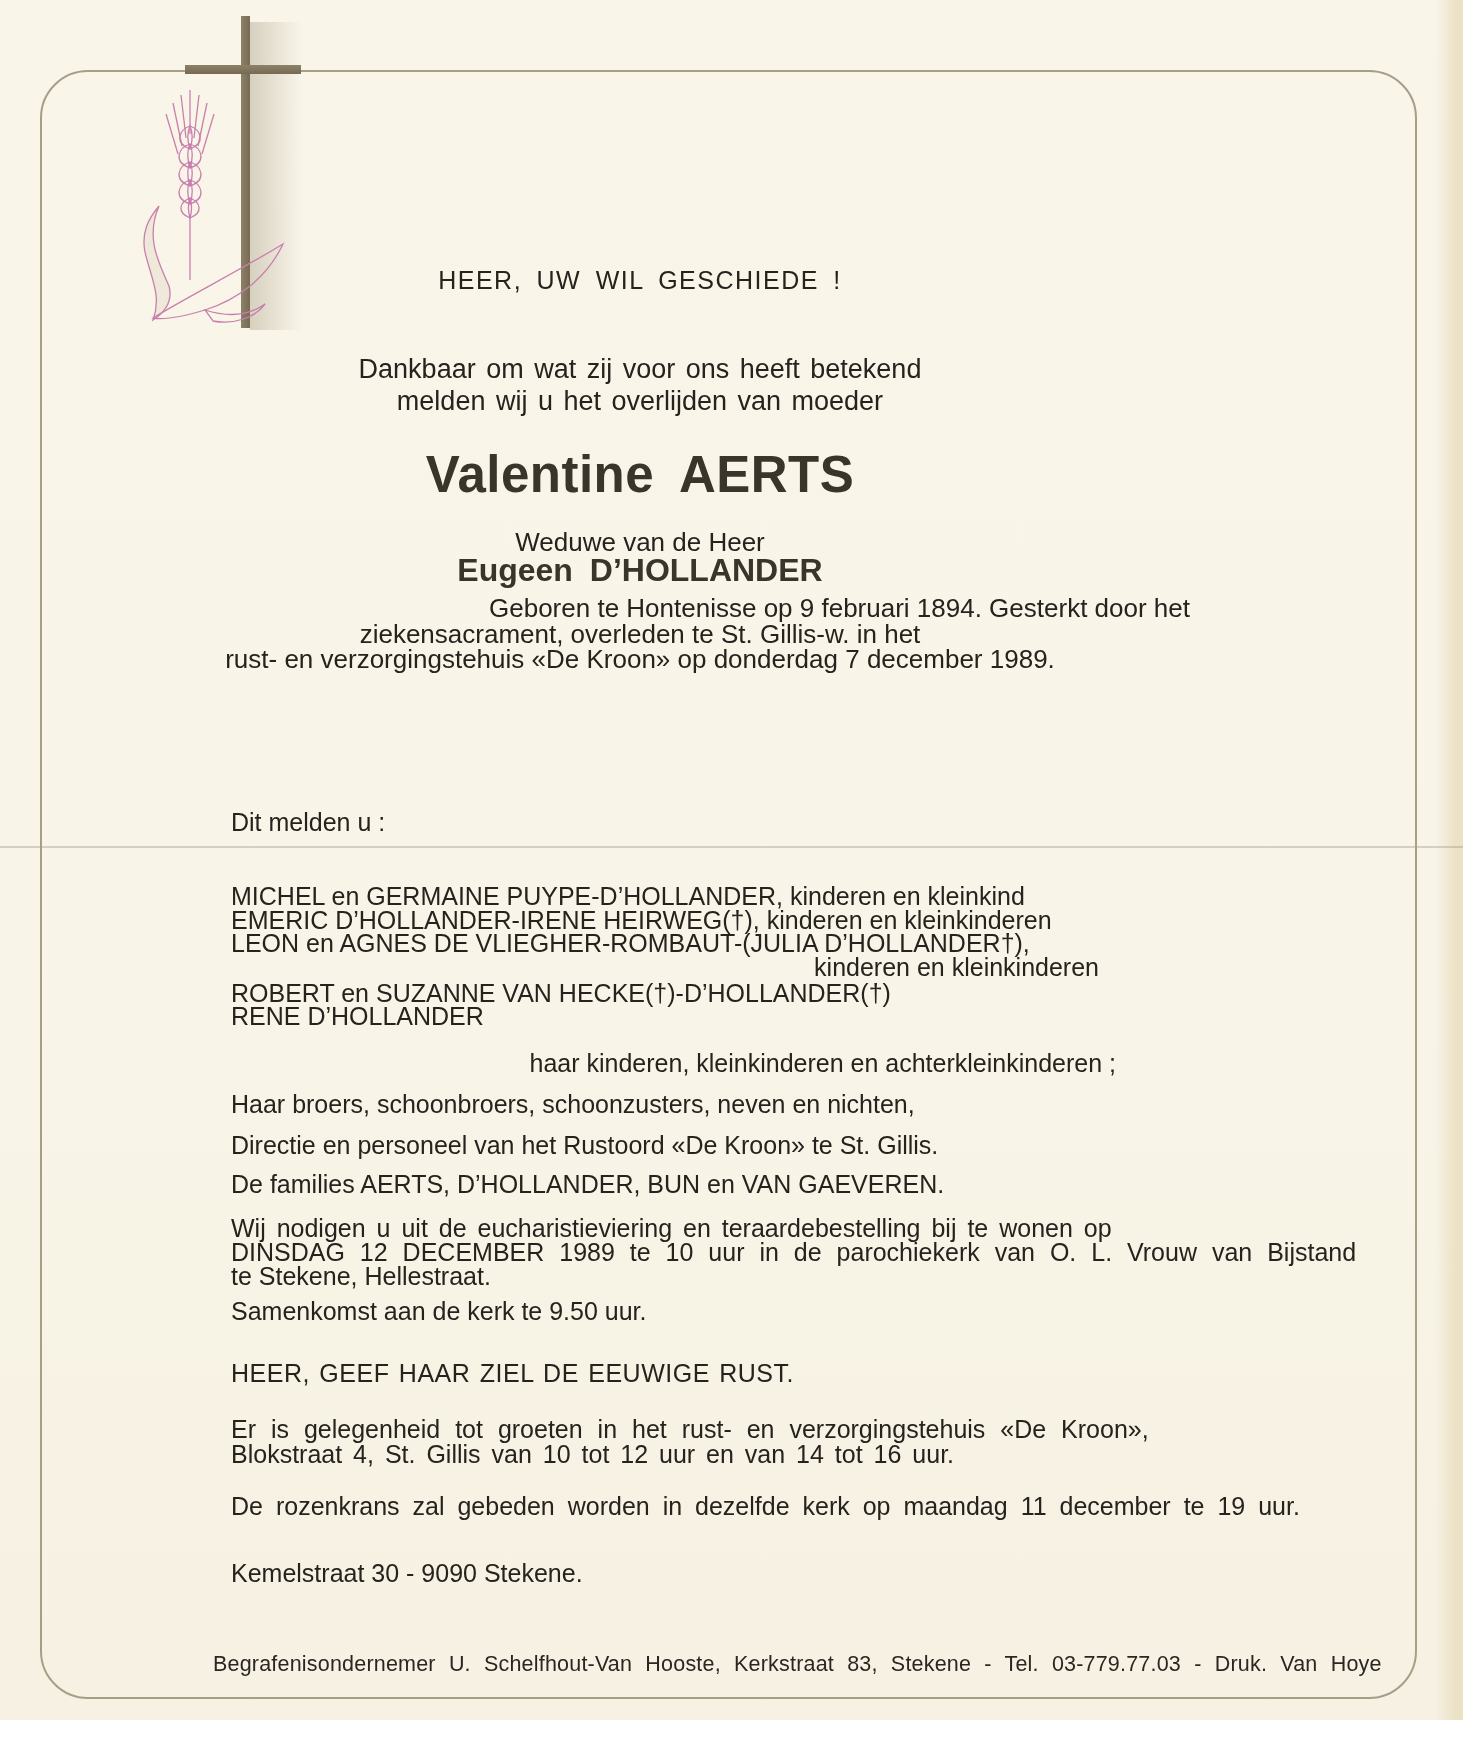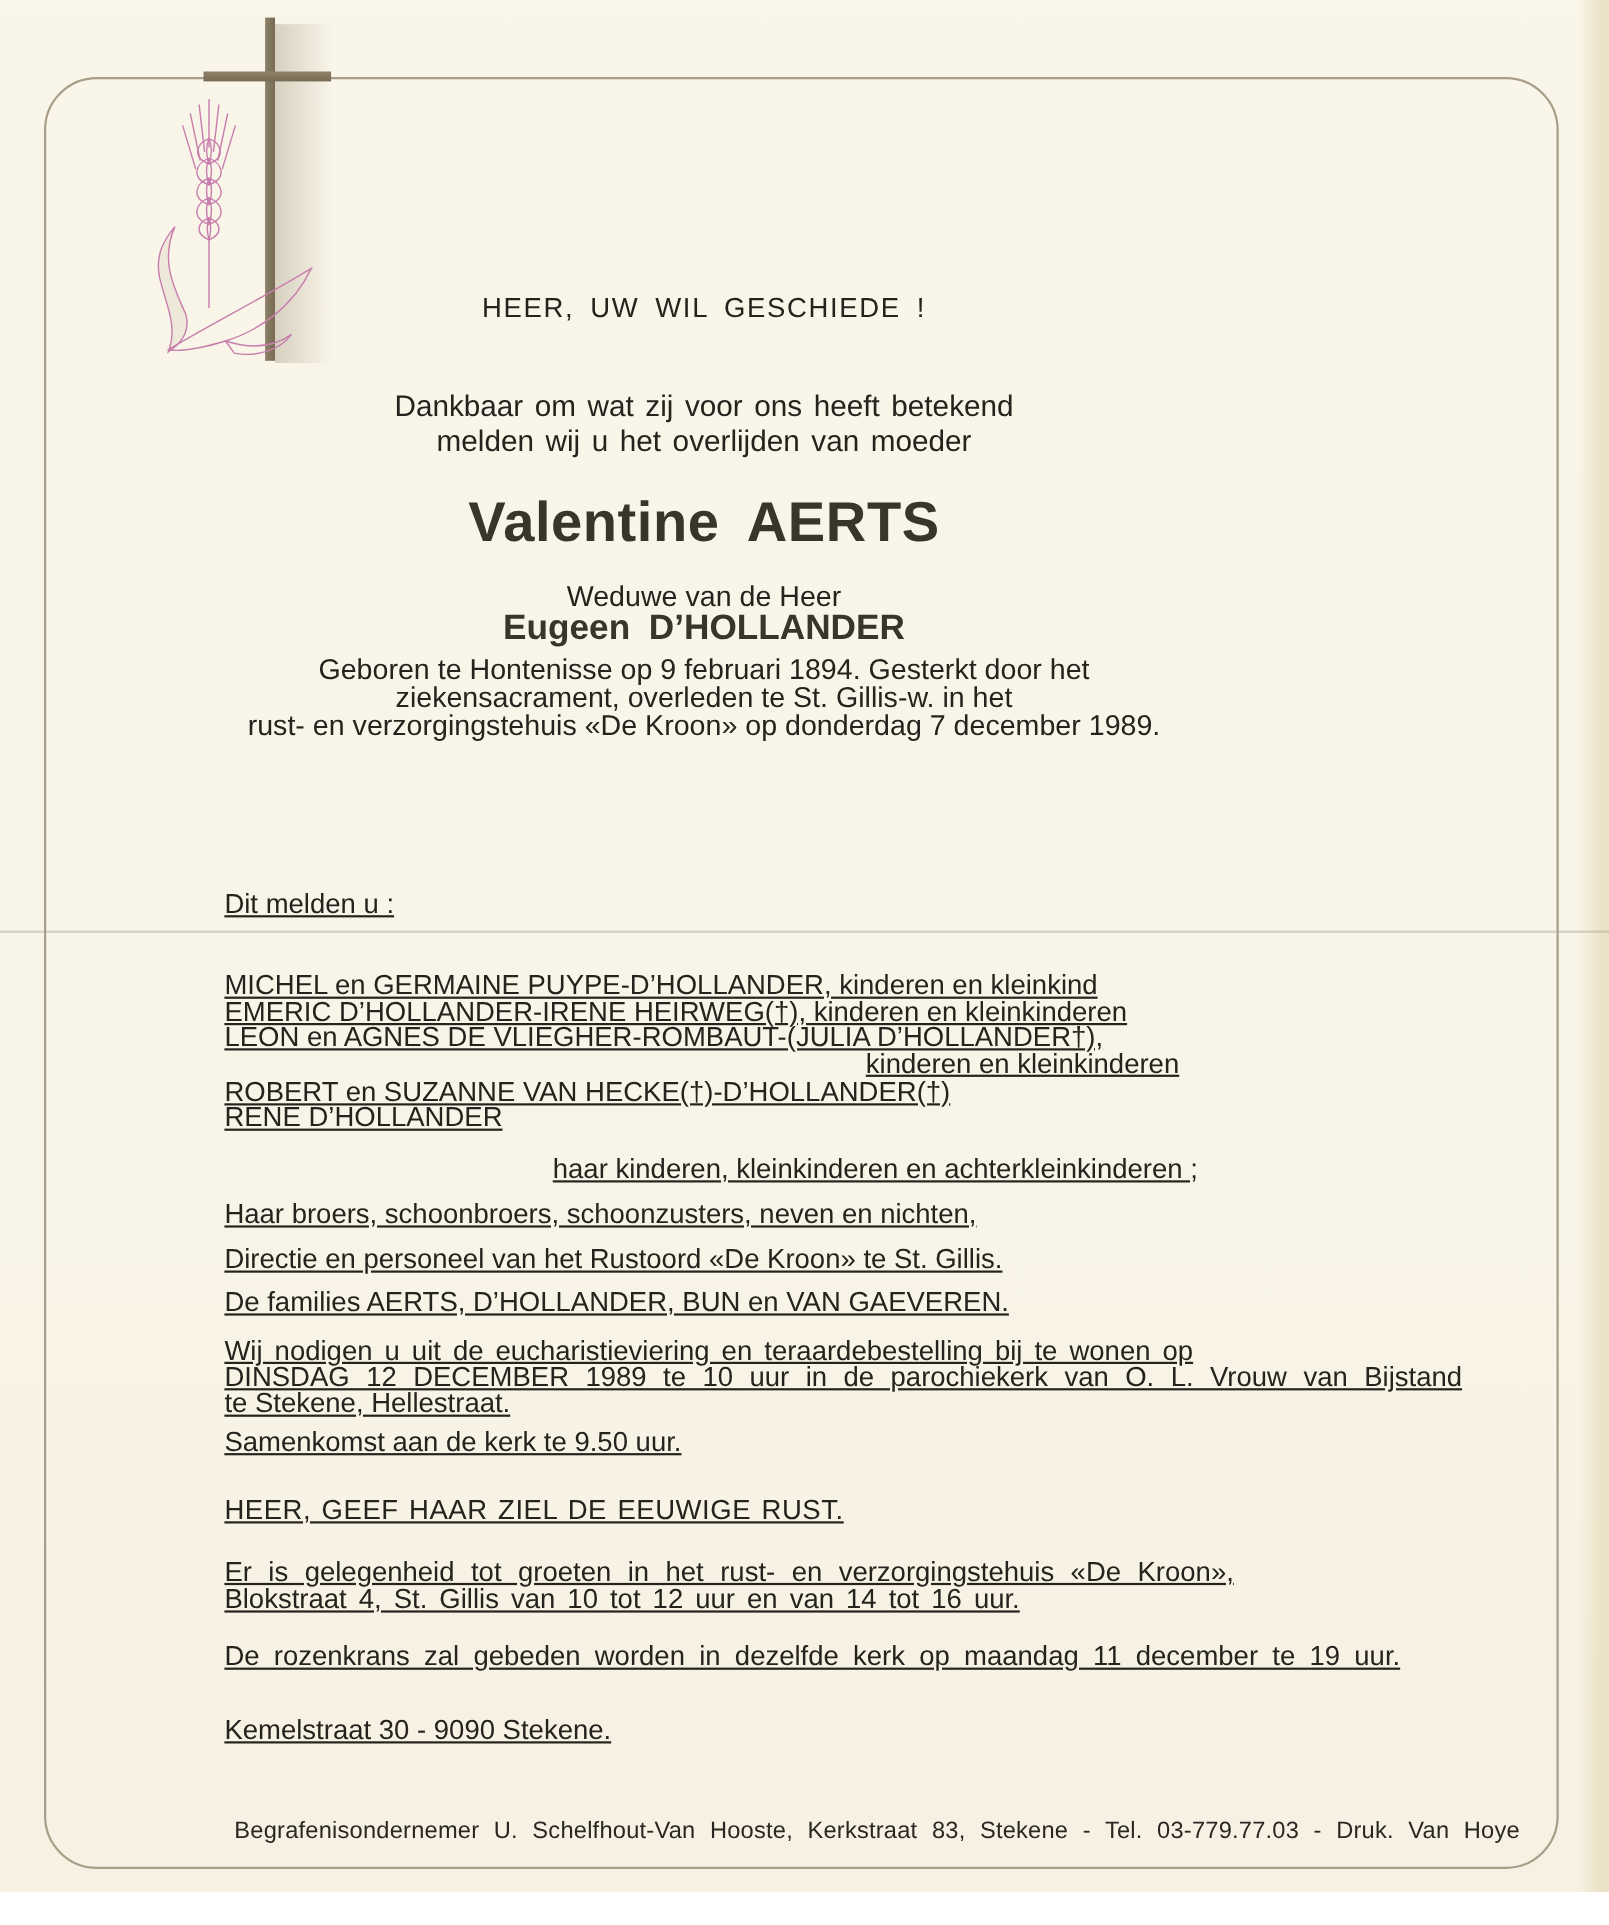--- a/index.html
+++ b/index.html
@@ -31,30 +31,30 @@
     position:absolute;left:241px;top:16px;width:9px;height:312px;
     background:linear-gradient(90deg,#8d8169,#776a54);
   }
   .cross-h{
     position:absolute;left:185px;top:65px;width:116px;height:9px;
     background:linear-gradient(180deg,#8d8169,#776a54);
   }
   .wheat{position:absolute;left:115px;top:88px;}
   .line{position:absolute;white-space:nowrap;font-size:25px;line-height:25px;}
   .centered{left:90px;width:1100px;text-align:center;}
-  .bodyline{left:204px;width:1005px;text-decoration:underline;}
+  .bodyline{left:231px;width:1005px;}
   .right-a{text-align:right;}
   .motto{top:268px;font-size:25px;letter-spacing:1.5px;word-spacing:6px;}
   .intro1{top:357px;font-size:27px;word-spacing:3px;}
   .intro2{top:389px;font-size:27px;word-spacing:3px;}
   .mevrouw{top:444px;font-size:23px;letter-spacing:4px;}
   .name{top:462px;font-size:51px;font-weight:bold;word-spacing:12px;color:#3a352b;letter-spacing:.5px;}
   .widow{top:530px;font-size:26px;}
   .spouse{top:558px;font-size:32px;font-weight:bold;word-spacing:8px;color:#3a352b;}
-  .bio1{top:596px;font-size:26px;}
+  .bio1{top:596px;font-size:26px;text-align:right;}
   .bio2{top:622px;font-size:26px;}
   .bio3{top:647px;font-size:26px;}
   .dit{top:810px;}
   .fam0{top:884px;}
   .fam1{top:908px;}
   .fam2{top:931px;}
   .fam3{top:955px;width:868px;}
   .fam4{top:981px;}
   .fam5{top:1004px;}
   .fam6{top:1027px;}

